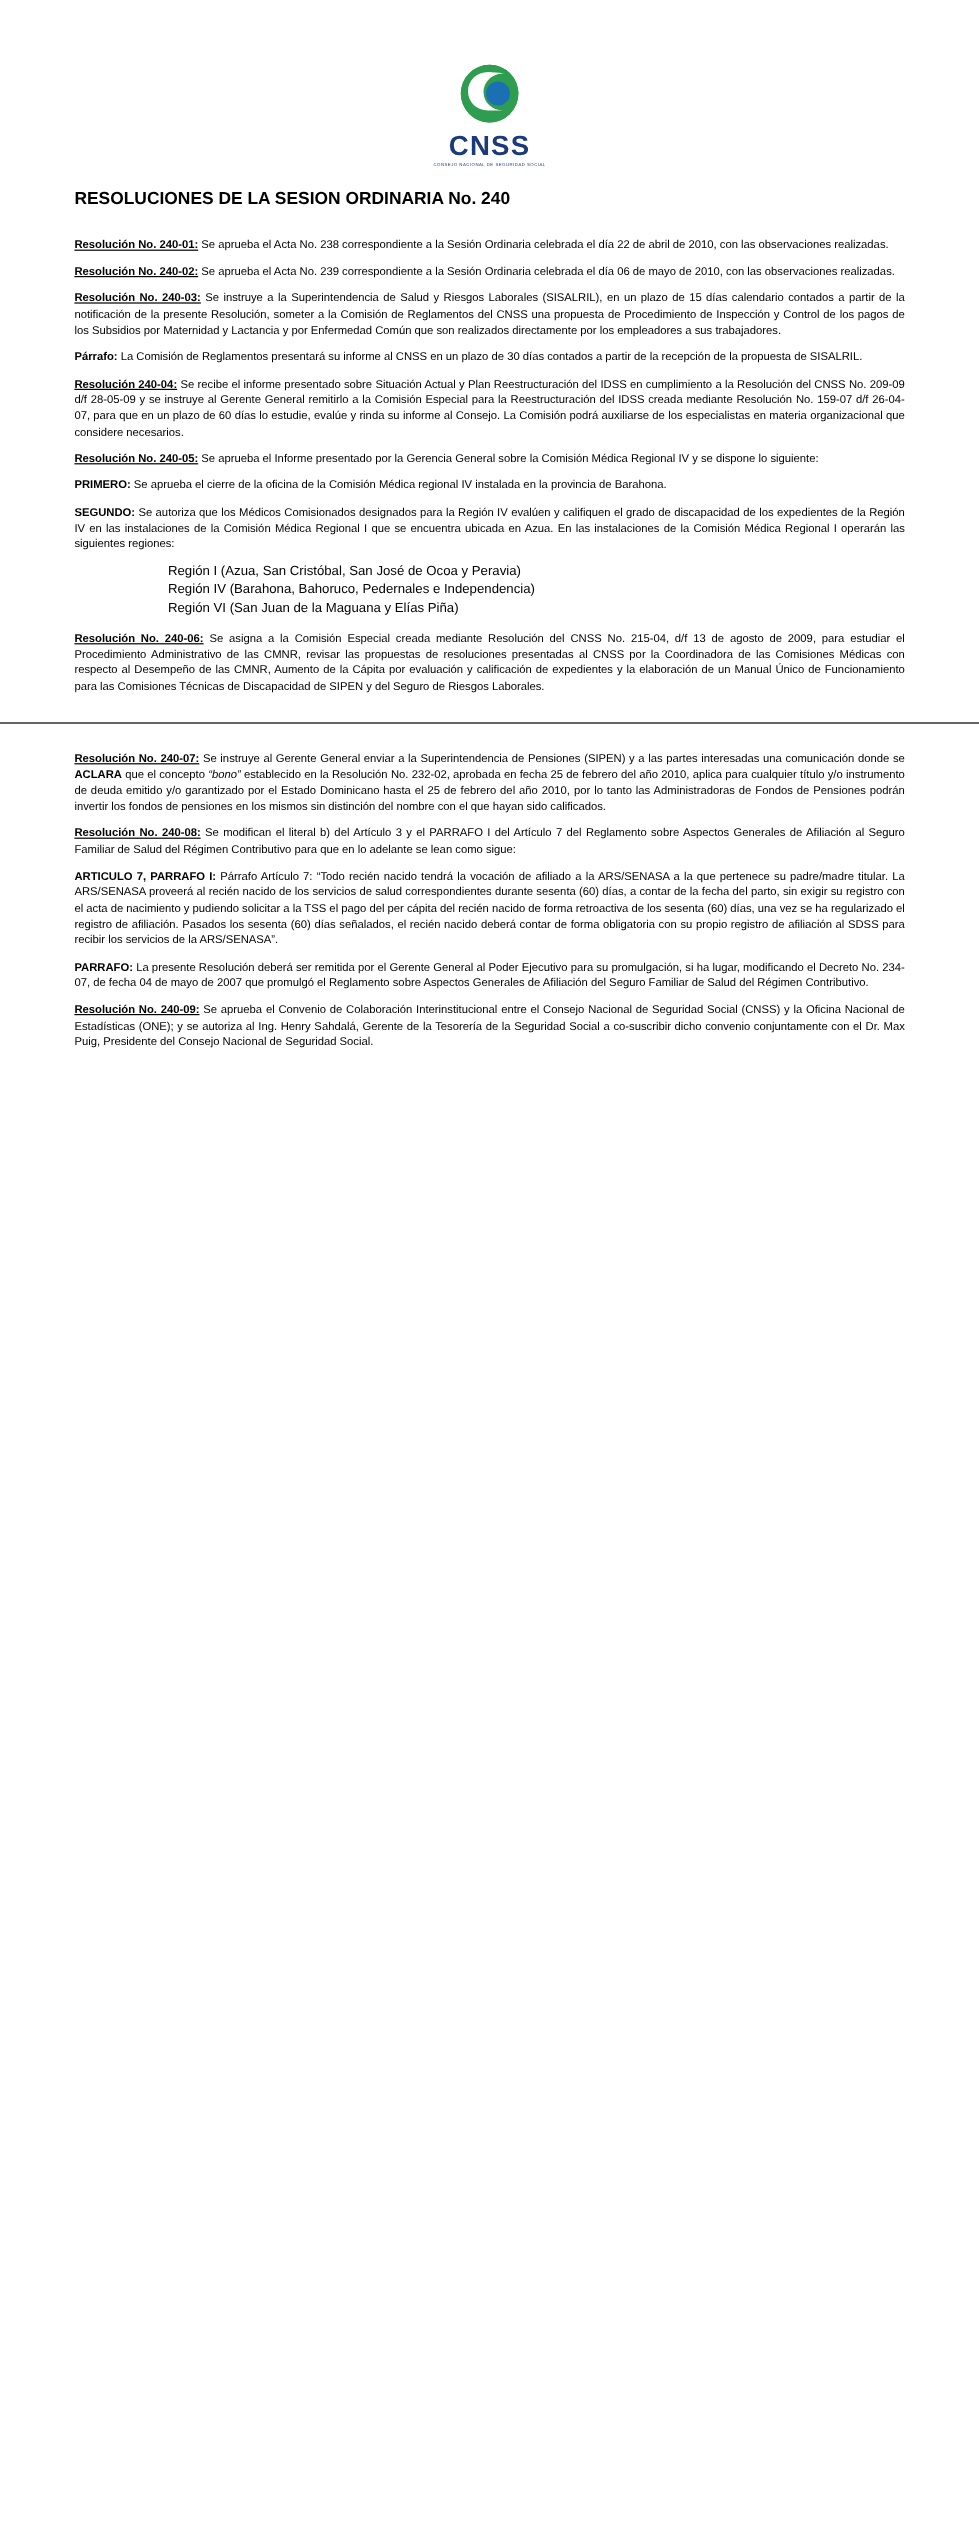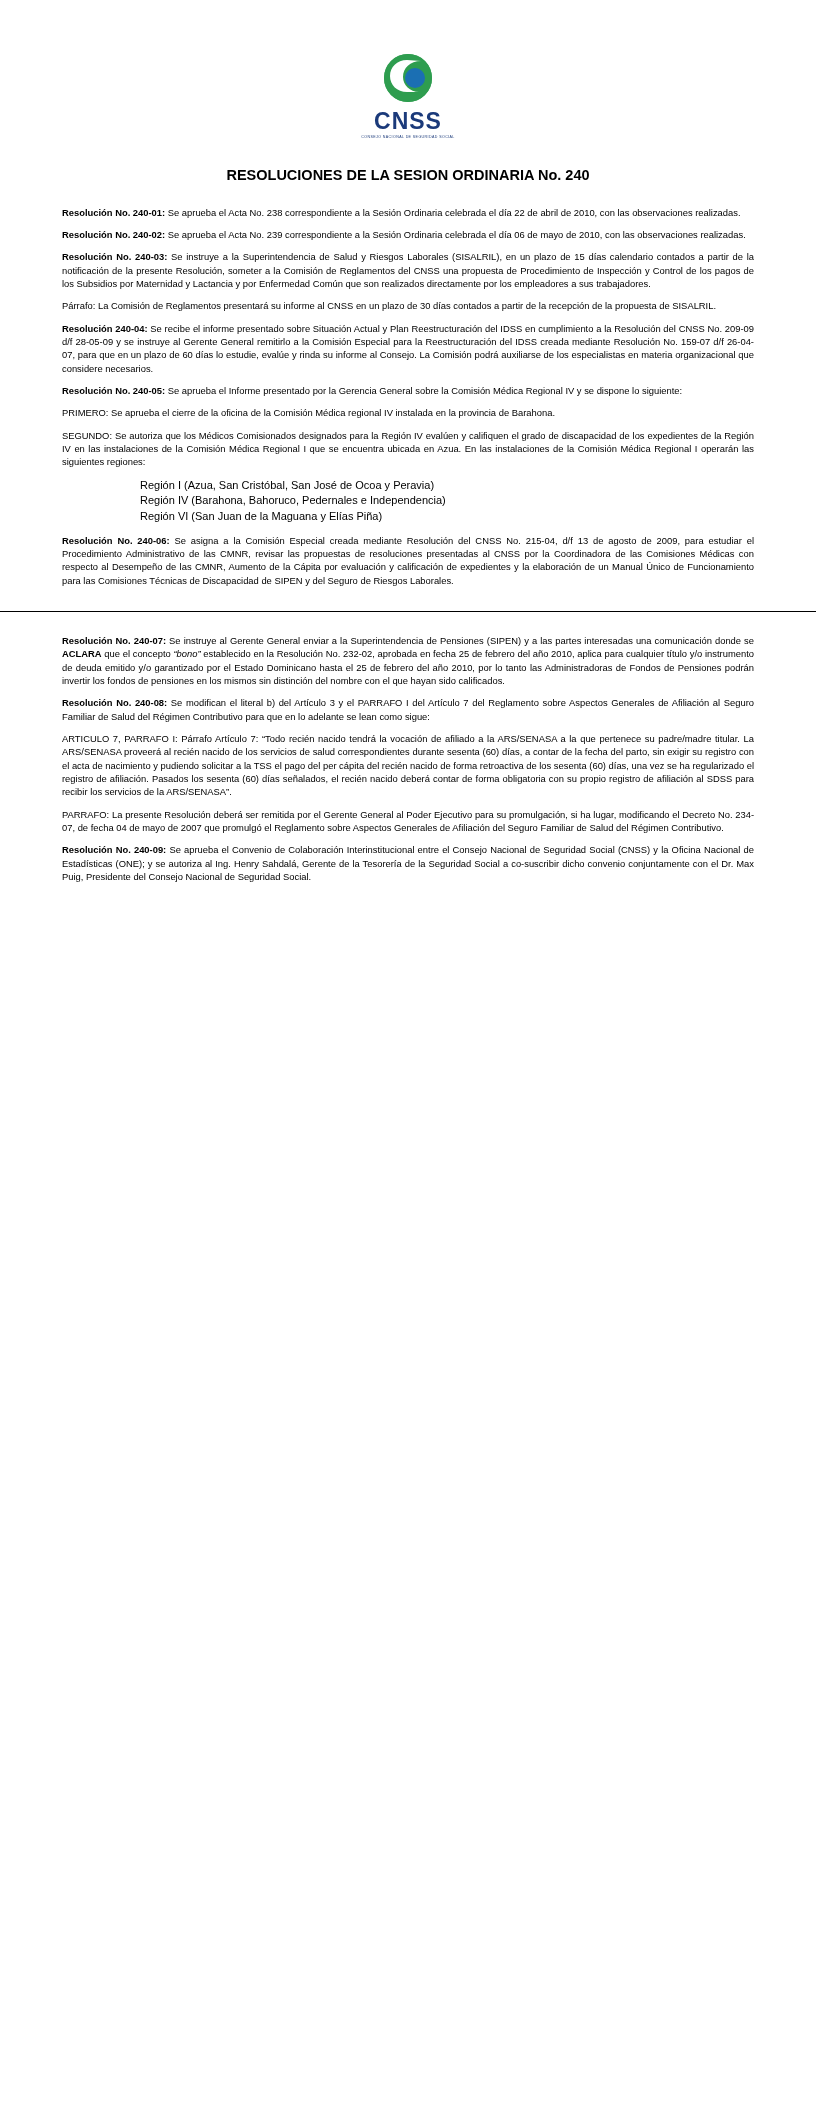--- a/index.html
+++ b/index.html
@@ -45,44 +45,45 @@
     line-height: 1;
   }
   .logo-sub {
     font-size: 3.6px;
     letter-spacing: 0.4px;
     color: #1b3a7a;
     margin-top: 2px;
     transform: scale(1.0);
   }
   h1.doc-title {
-    text-align: center;
+    text-align: left;
     font-size: 14.5px;
     font-weight: bold;
-    margin: 24px 0 0 0;
+    margin: 14px 0 0 0;
     line-height: 1.35;
   }
   h1.doc-title .line2 {
     display: block;
   }
   .body-area {
     margin-top: 20px;
   }
   p.para {
     font-size: 9.4px;
     line-height: 1.42;
     text-align: justify;
     margin: 0 0 9px 0;
   }
   .lead-u {
     font-weight: bold;
+    text-decoration: underline;
     margin-top: 10px;
   }
   .lead-b {
-    font-weight: normal;
+    font-weight: bold;
   }
   .indent-block {
     font-size: 11px;
     line-height: 1.42;
     margin: 0 0 9px 0;
     padding-left: 78px;
   }
   .indent-block div {
     white-space: nowrap;
   }

